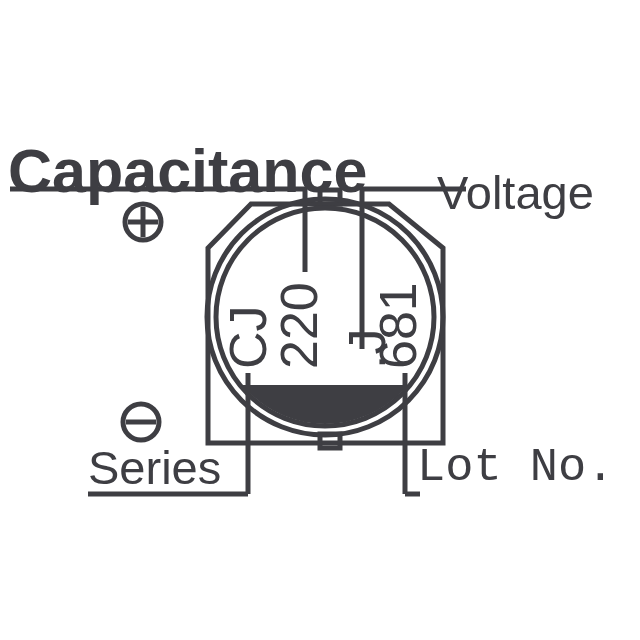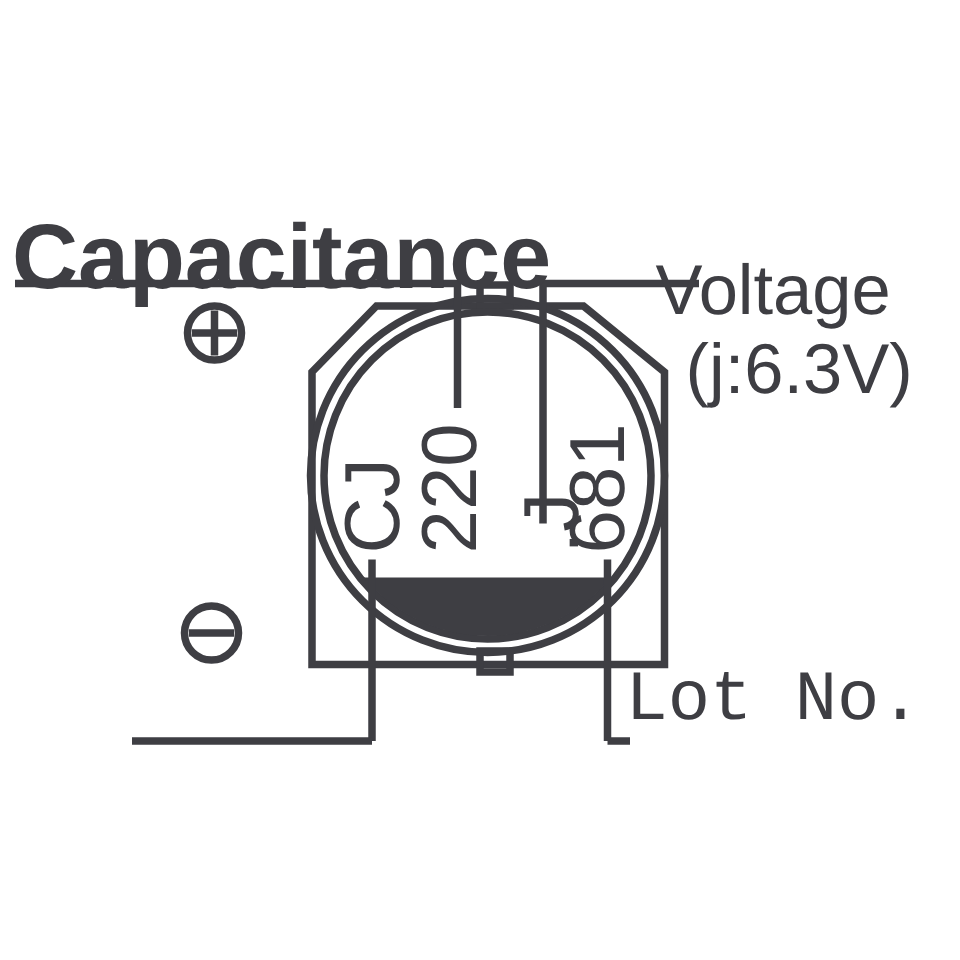--- a/index.html
+++ b/index.html
@@ -112,16 +112,16 @@
       <line x1="143" y1="207" x2="143" y2="237" stroke="#3e3e43" stroke-width="5"></line>
 
       <circle cx="141" cy="422" r="18" fill="none" stroke="#3e3e43" stroke-width="5"></circle>
       <line x1="126" y1="422" x2="156" y2="422" stroke="#3e3e43" stroke-width="5"></line>
     </g>
 
   </svg>
 
   <div class="lbl" id="cap-label">Capacitance</div>
   <div class="lbl" id="volt-label">Voltage</div>
-  <div class="lbl" id="volt-code-label">(j:6.3V)</div>
+  <div class="lbl" id="series-label">Series</div>
   <div class="lbl" id="lot-label">Lot No.</div>
 
 </div>
 
 </body></html>

